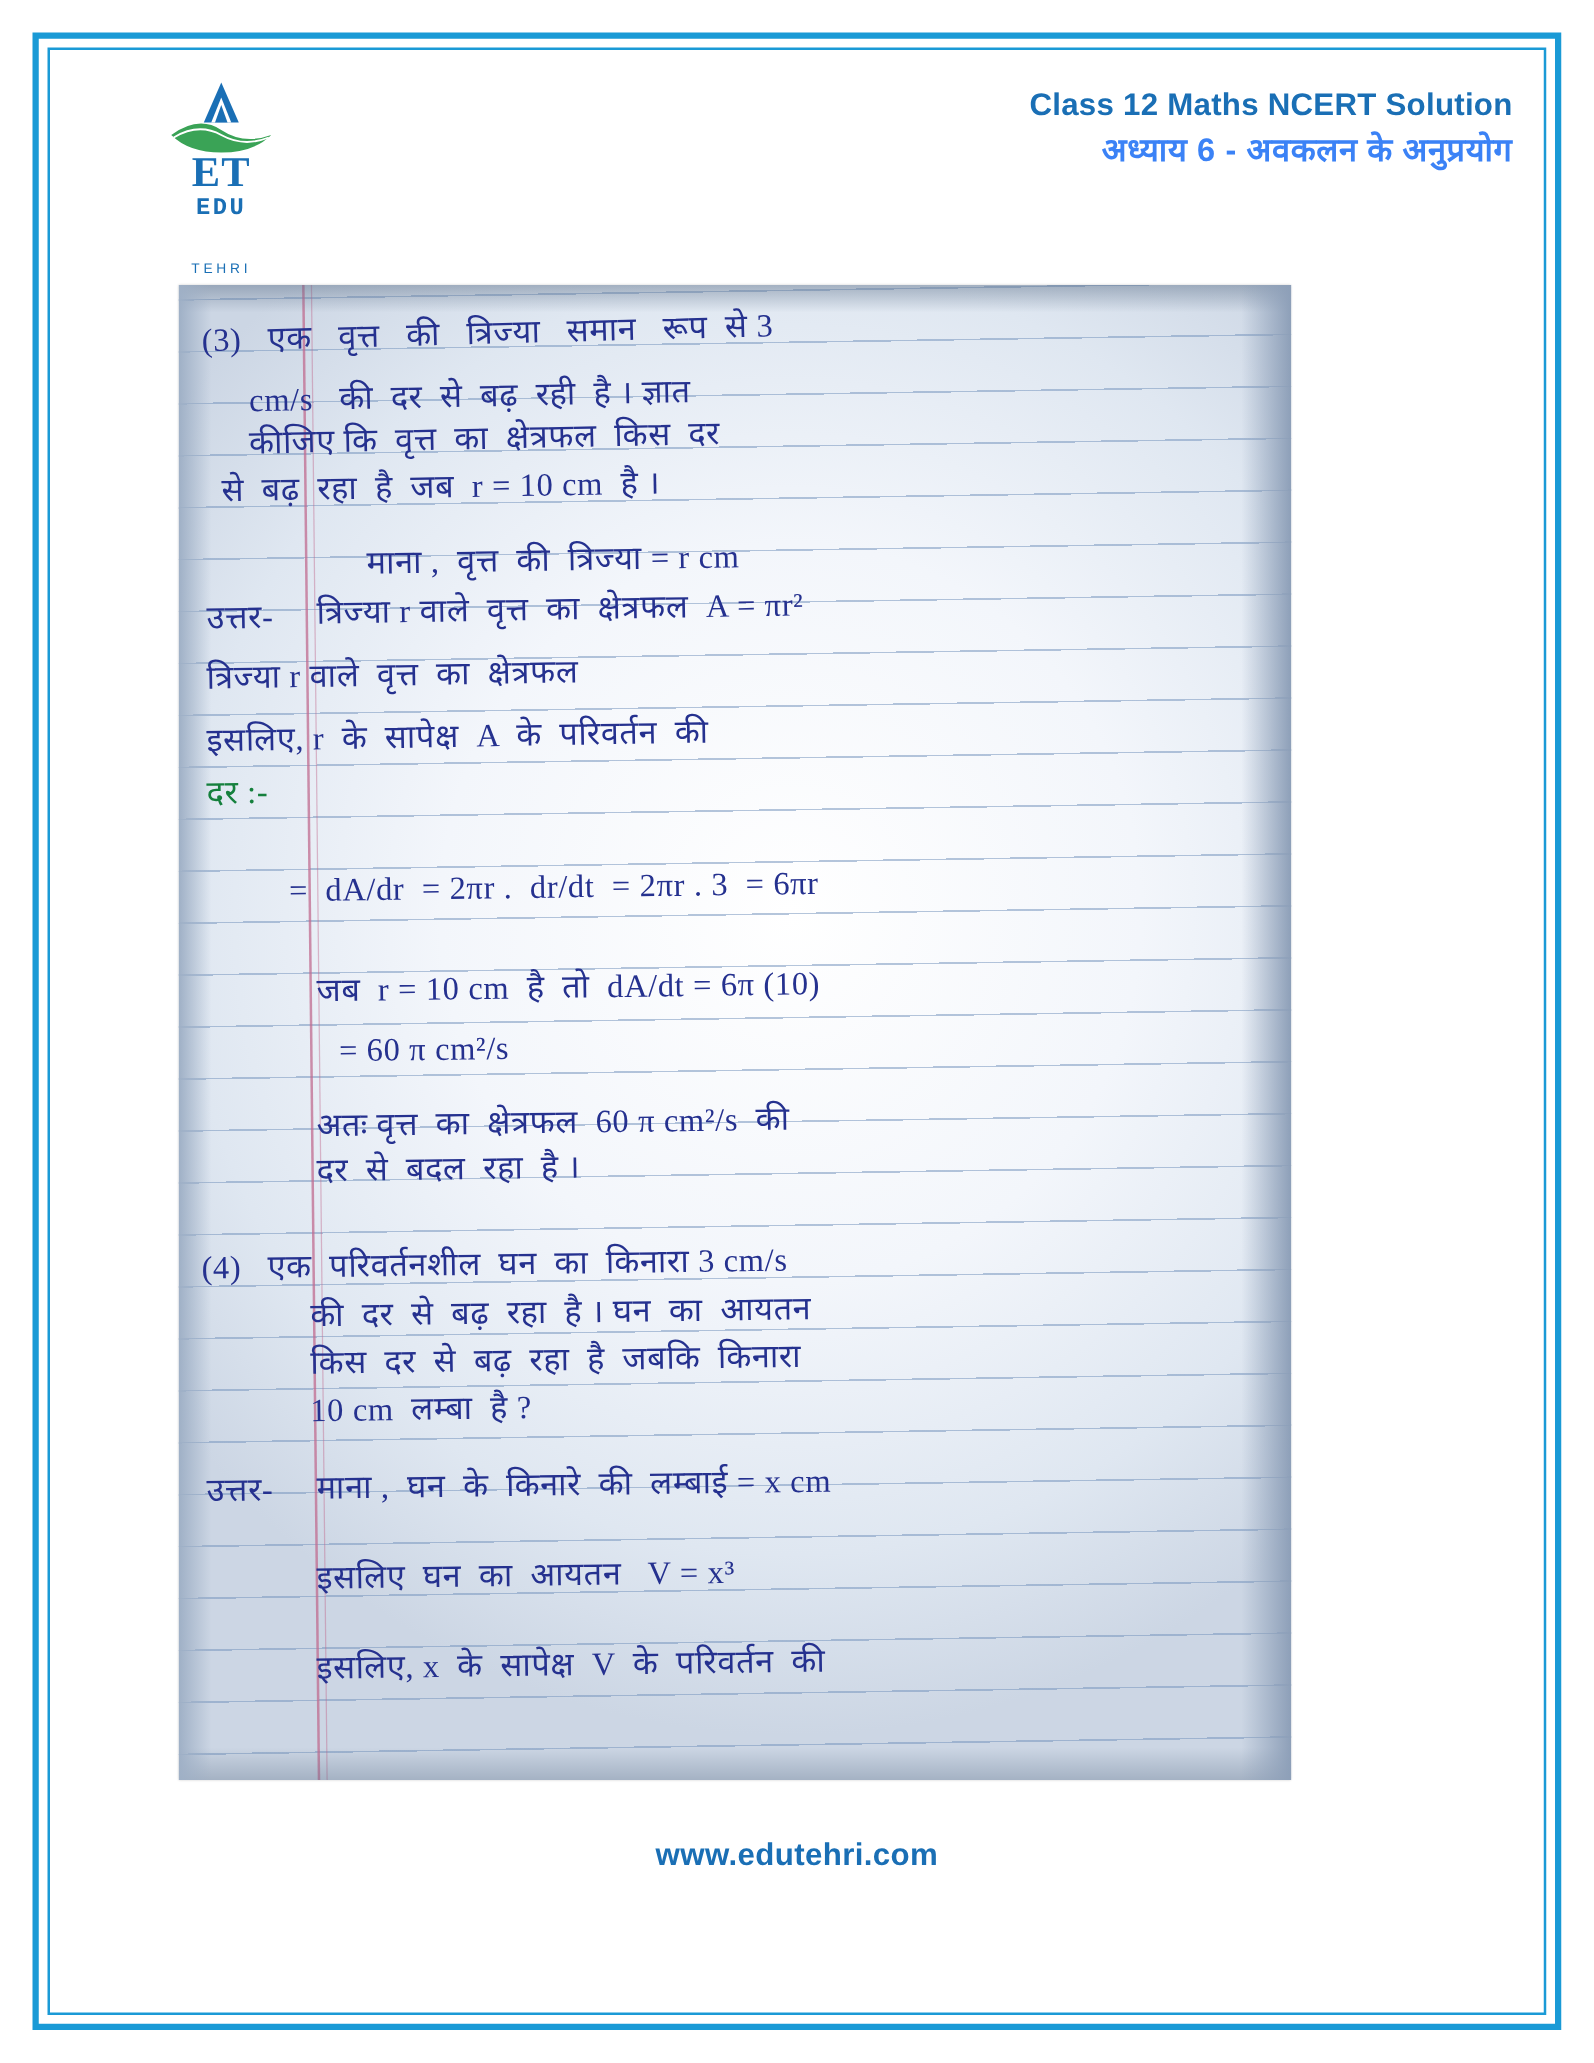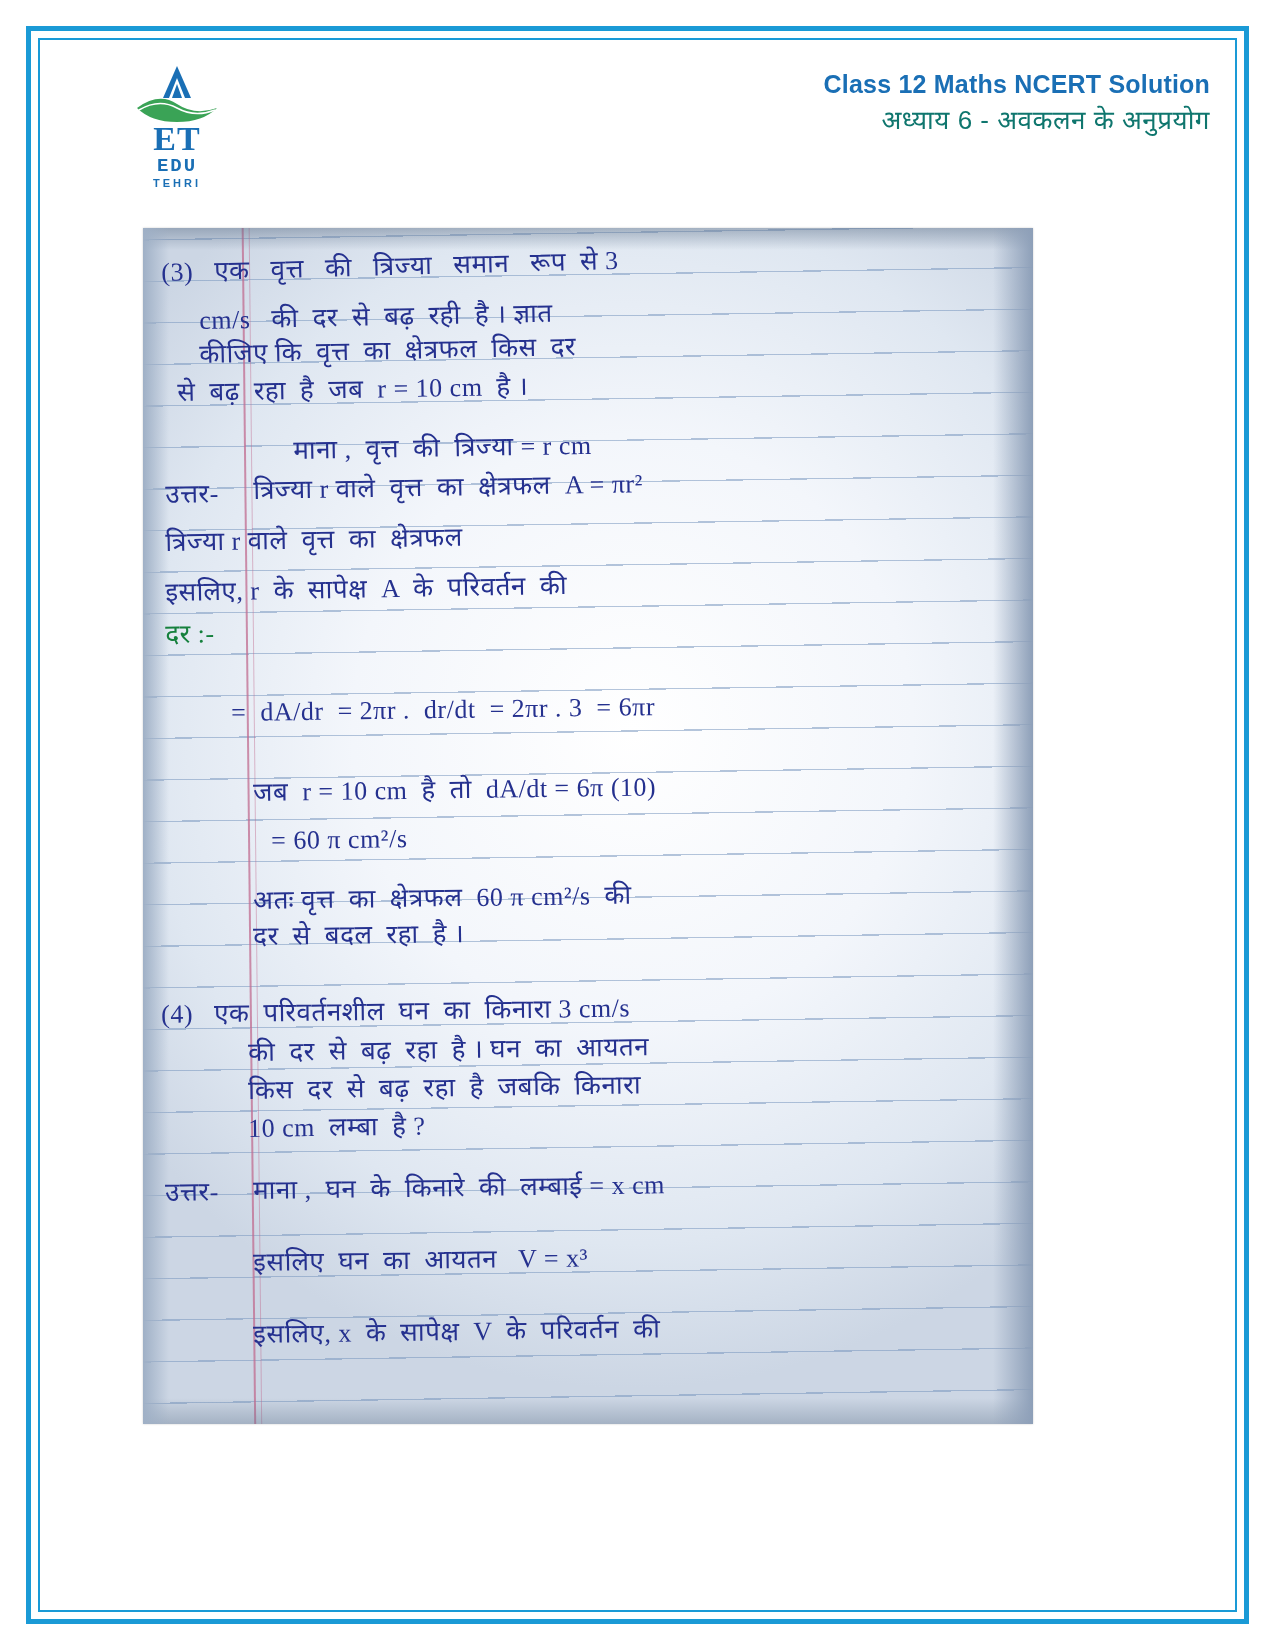--- a/index.html
+++ b/index.html
@@ -70,43 +70,44 @@
     font-family: Liberation Mono, monospace;
     font-size: 19px;
     font-weight: bold;
     color: #1a6fb5;
     letter-spacing: 2px;
     line-height: 1.1;
   }
   .logo-tehri {
     font-family: "Liberation Sans", sans-serif;
     font-size: 11px;
-    font-weight: bold;
+    font-weight: normal;
     color: #1a6fb5;
     letter-spacing: 3px;
     line-height: 1.2;
+    margin-top: 32px;
   }
   .title-block {
     position: absolute;
     left: 230px;
     top: 10px;
     width: 920px;
     text-align: right;
   }
   .title-line1 {
     font-size: 25px;
     font-weight: bold;
     color: #1a6fb5;
     line-height: 1.3;
     letter-spacing: 0.2px;
   }
   .title-line2 {
     font-size: 26px;
-    font-weight: normal;
-    color: #0f766e;
+    font-weight: bold;
+    color: #3b82f6;
     line-height: 1.5;
     letter-spacing: 0.5px;
   }
 
   
   .notebook {
     position: absolute;
     left: 143px;
     top: 228px;
     width: 890px;
@@ -270,14 +271,17 @@
         <div class="hw" style="left: 105px; top: 810px; font-size: 26px; transform: rotate(-0.8deg); color: rgb(37, 49, 143);">की  दर  से  बढ़  रहा  है । घन  का  आयतन</div>
         <div class="hw" style="left: 105px; top: 848px; font-size: 26px; transform: rotate(-0.8deg); color: rgb(37, 49, 143);">किस  दर  से  बढ़  रहा  है  जबकि  किनारा</div>
         <div class="hw" style="left: 105px; top: 886px; font-size: 26px; transform: rotate(-0.8deg); color: rgb(37, 49, 143);">10 cm  लम्बा  है ?</div>
         <div class="hw" style="left: 22px; top: 950px; font-size: 26px; transform: rotate(-0.8deg); color: rgb(37, 49, 143);">उत्तर-</div>
         <div class="hw" style="left: 110px; top: 948px; font-size: 26px; transform: rotate(-0.8deg); color: rgb(37, 49, 143);">माना ,  घन  के  किनारे  की  लम्बाई = x cm</div>
         <div class="hw" style="left: 110px; top: 1020px; font-size: 26px; transform: rotate(-0.8deg); color: rgb(37, 49, 143);">इसलिए  घन  का  आयतन   V = x³</div>
         <div class="hw" style="left: 110px; top: 1092px; font-size: 26px; transform: rotate(-0.8deg); color: rgb(37, 49, 143);">इसलिए, x  के  सापेक्ष  V  के  परिवर्तन  की</div>
       </div>
   </div>
 
+  <div class="footer">
+    <span>www.edutehri.com</span>
+  </div>
 
 </div>
 
 </body></html>

